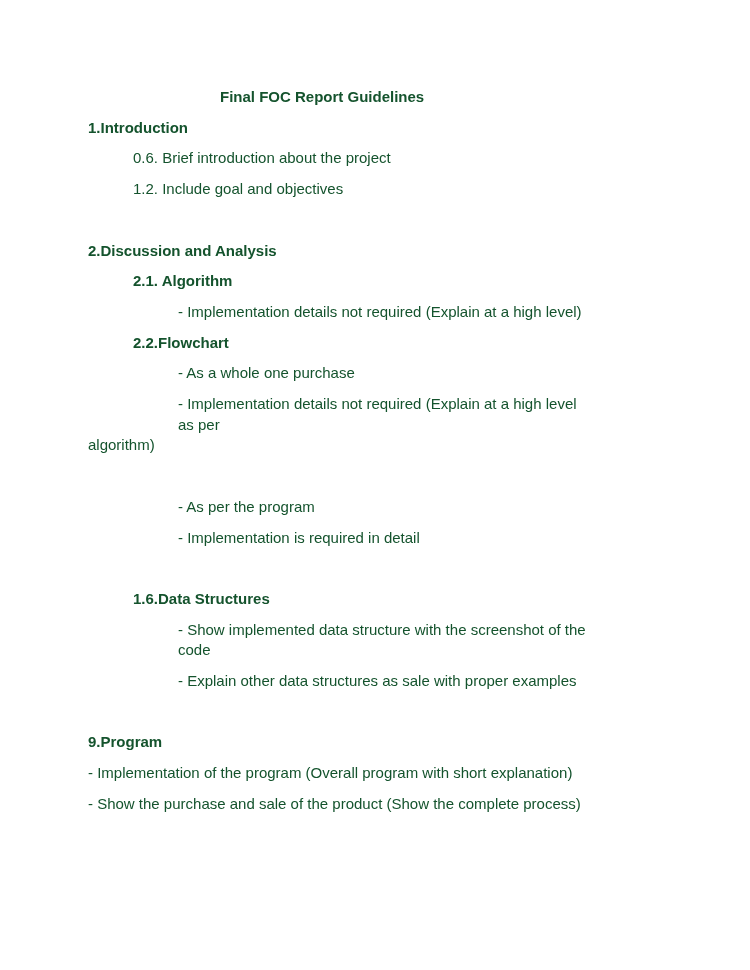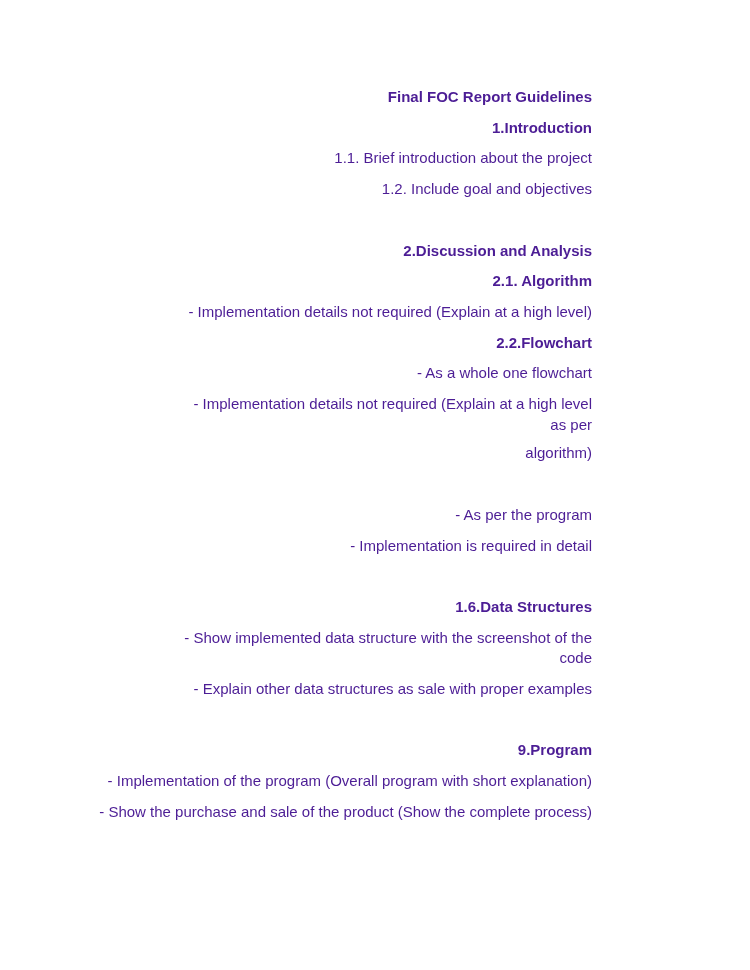--- a/index.html
+++ b/index.html
@@ -10,50 +10,49 @@
   .page {
     position: relative;
     width: 680px;
     height: 970px;
     box-sizing: border-box;
     padding: 87px 88px 0 88px;
     background: #ffffff;
     font-family: "Liberation Sans", "DejaVu Sans", sans-serif;
     font-size: 15px;
     line-height: 20.7px;
-    color: #4c1d95;
+    color: #14532d;
     overflow: hidden;
-    text-align: right;
   }
   .block {
     min-height: 20.7px;
     margin: 0 0 10px 0;
     white-space: pre-wrap;
   }
-  .block.tight { margin-bottom: 8px; }
+  .block.tight { margin-bottom: 0; }
   .block.bold { font-weight: bold; }
   .indent-0 { padding-left: 0; }
   .indent-1 { padding-left: 45px; }
   .indent-2 { padding-left: 90px; }
   .title { padding-left: 132px; font-weight: bold; }
 </style>
 </head>
 <body>
 
 <div class="page">
     <div class="block indent-0 title bold">Final FOC Report Guidelines</div>
     <div class="block indent-0 bold">1.Introduction</div>
-    <div class="block indent-1">1.1. Brief introduction about the project</div>
+    <div class="block indent-1">0.6. Brief introduction about the project</div>
     <div class="block indent-1">1.2. Include goal and objectives</div>
     <div class="block indent-0"></div>
     <div class="block indent-0 bold">2.Discussion and Analysis</div>
     <div class="block indent-1 bold">2.1. Algorithm</div>
     <div class="block indent-2">- Implementation details not required (Explain at a high level)</div>
     <div class="block indent-1 bold">2.2.Flowchart</div>
-    <div class="block indent-2">- As a whole one flowchart</div>
+    <div class="block indent-2">- As a whole one purchase</div>
     <div class="block indent-2 tight">- Implementation details not required (Explain at a high level as per</div>
     <div class="block indent-0">algorithm)</div>
     <div class="block indent-0"></div>
     <div class="block indent-2">- As per the program</div>
     <div class="block indent-2">- Implementation is required in detail</div>
     <div class="block indent-0"></div>
     <div class="block indent-1 bold">1.6.Data Structures</div>
     <div class="block indent-2">- Show implemented data structure with the screenshot of the code</div>
     <div class="block indent-2">- Explain other data structures as sale with proper examples</div>
     <div class="block indent-0"></div>

